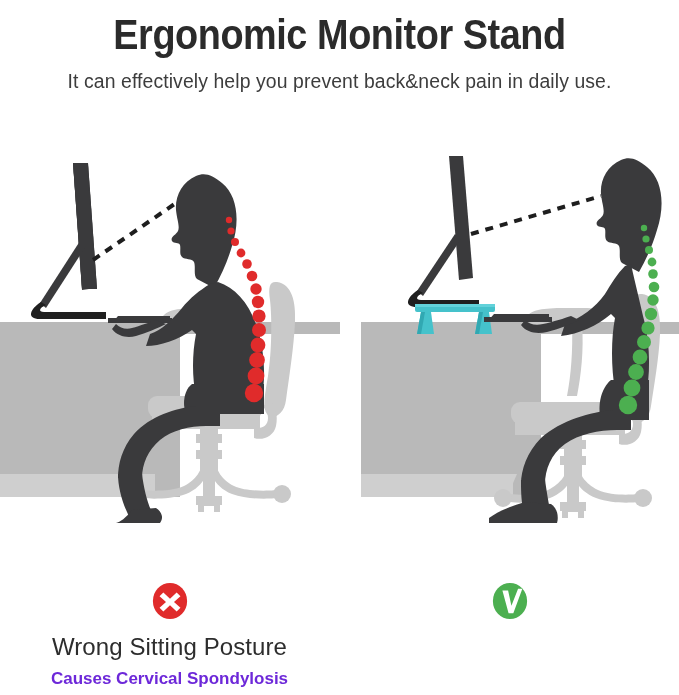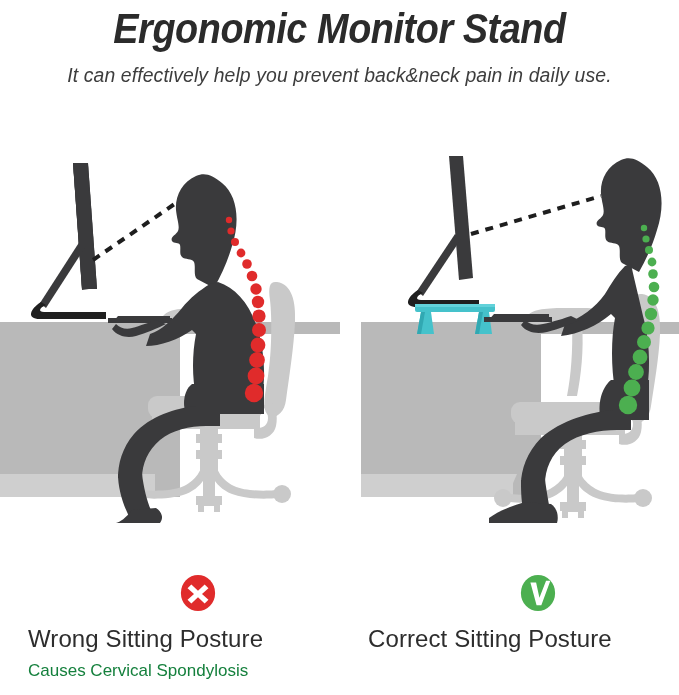--- a/index.html
+++ b/index.html
@@ -19,22 +19,21 @@
     width: 679px;
     height: 695px;
     position: relative;
     background: #ffffff;
   }
 
   
   .header {
     width: 679px;
     text-align: center;
-    padding-top: 2px;
-    font-style: italic;
+    padding-top: 8px;
   }
   .title {
     font-family: "Liberation Sans Narrow", "Liberation Sans", sans-serif;
     font-size: 43px;
     font-weight: bold;
     letter-spacing: -0.5px;
     color: #2b2b2b;
     line-height: 52px;
     margin: 0;
     transform: scaleX(0.88);
@@ -74,23 +73,23 @@
   
   .captions {
     position: absolute;
     top: 566px;
     left: 0;
     width: 679px;
     height: 129px;
   }
   .caption {
     position: absolute;
-    top: 0;
+    top: 8px;
     width: 339px;
-    padding-left: 28px;
+    text-align: center;
   }
   .caption-left  { left: 0px; }
   .caption-right { left: 340px; }
 
   .badge {
     width: 38px;
     height: 38px;
     margin: 8px auto 0 auto;
     display: block;
   }
@@ -98,22 +97,22 @@
     font-size: 24px;
     font-weight: 400;
     color: #2d2d2d;
     margin: 12px 0 0 0;
     line-height: 29px;
     letter-spacing: 0.1px;
     white-space: nowrap;
   }
   .caption-sub {
     font-size: 17px;
-    font-weight: 400;
-    color: #15803d;
+    font-weight: 700;
+    color: #6d28d9;
     margin: 7px 0 0 0;
     line-height: 22px;
     white-space: nowrap;
   }
 </style>
 </head>
 <body>
 
 <div class="page">
 
@@ -366,17 +365,16 @@
       </svg>
       <div class="caption-heading">Wrong Sitting Posture</div>
       <div class="caption-sub">Causes Cervical Spondylosis</div>
     </div>
 
     <div class="caption caption-right">
       <svg class="badge" viewBox="0 0 40 40">
         <ellipse cx="20" cy="20" rx="18" ry="19" fill="#4caf50"></ellipse>
         <path d="M12 9 L18 9 L21.5 25 L28.5 7 L33 7 L23.5 33 L18.5 33 Z" fill="#ffffff"></path>
       </svg>
-      <div class="caption-heading">Correct Sitting Posture</div>
     </div>
   </div>
 
 </div>
 
 </body></html>

